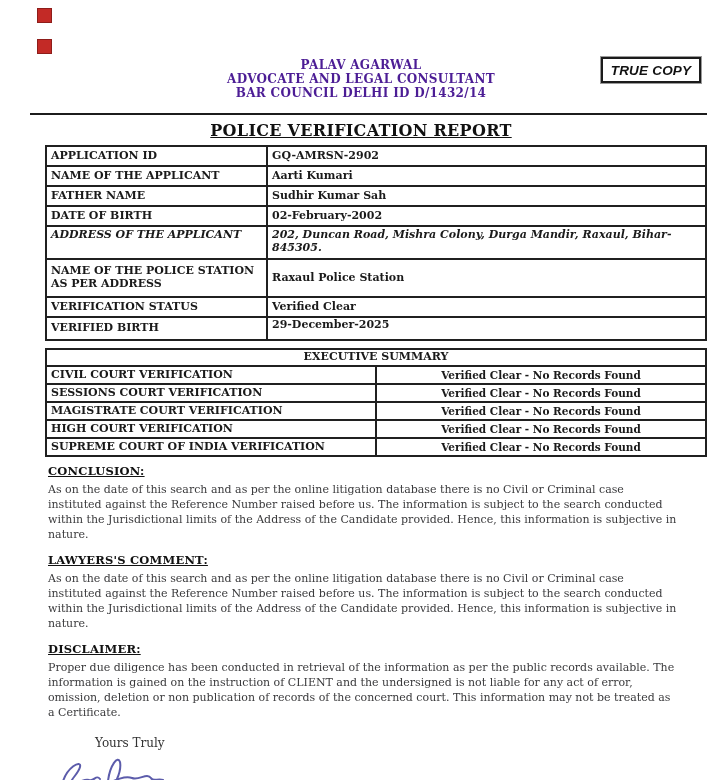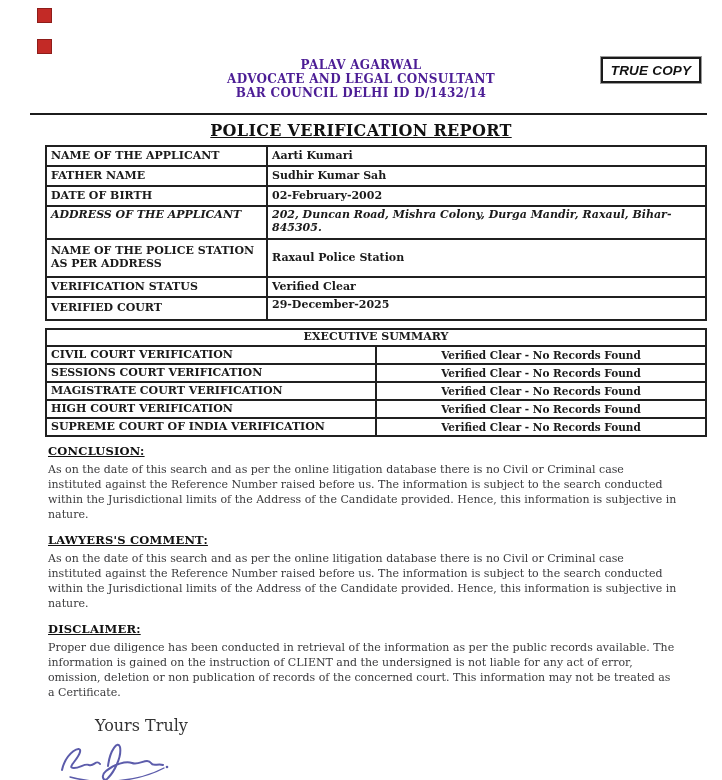--- a/index.html
+++ b/index.html
@@ -46,21 +46,21 @@
   .exec-table td{height:14px;font-weight:bold;}
   .exec-table .c1{width:241px;}
   .exec-table .val{text-align:center;font-size:10.5px;}
   
   .sections{margin-left:48px;width:632px;}
   .sec-heading{margin-top:11px;font-size:11.5px;font-weight:bold;color:#111;
     text-decoration:underline;letter-spacing:.2px;}
   .sec-heading.first{margin-top:7px;}
   .sec-body{margin-top:4px;font-size:11px;line-height:15px;color:#3a3a3c;}
   
-  .closing{margin:16px 0 0 95px;font-size:16px;color:#333;}
+  .closing{margin:16px 0 0 95px;font-size:12px;color:#333;}
   .signature{margin:3px 0 0 56px;display:block;}
 </style>
 </head>
 <body>
 
 <div class="page">
 
   <div class="red-marker m1"></div>
   <div class="red-marker m2"></div>
 
@@ -74,20 +74,24 @@
     <span>TRUE COPY</span>
   </div>
 
   <div class="rule"></div>
 
   <div class="report-title">POLICE VERIFICATION REPORT</div>
 
   <table class="applicant-table">
     <tbody>
       <tr>
+        <td class="c1">APPLICATION ID</td>
+        <td class="val">GQ-AMRSN-2902</td>
+      </tr>
+      <tr>
         <td class="c1">NAME OF THE APPLICANT</td>
         <td class="val">Aarti Kumari</td>
       </tr>
       <tr>
         <td class="c1">FATHER NAME</td>
         <td class="val">Sudhir Kumar Sah</td>
       </tr>
       <tr>
         <td class="c1">DATE OF BIRTH</td>
         <td class="val">02-February-2002</td>
@@ -98,21 +102,21 @@
       </tr>
       <tr class="tall-station">
         <td class="c1">NAME OF THE POLICE STATION AS PER ADDRESS</td>
         <td class="val">Raxaul Police Station</td>
       </tr>
       <tr>
         <td class="c1">VERIFICATION STATUS</td>
         <td class="val">Verified Clear</td>
       </tr>
       <tr class="vdate">
-        <td class="c1">VERIFIED COURT</td>
+        <td class="c1">VERIFIED BIRTH</td>
         <td class="val">29-December-2025</td>
       </tr>
     </tbody>
   </table>
 
   <table class="exec-table">
     <tbody>
       <tr>
         <th colspan="2">EXECUTIVE SUMMARY</th>
       </tr>

